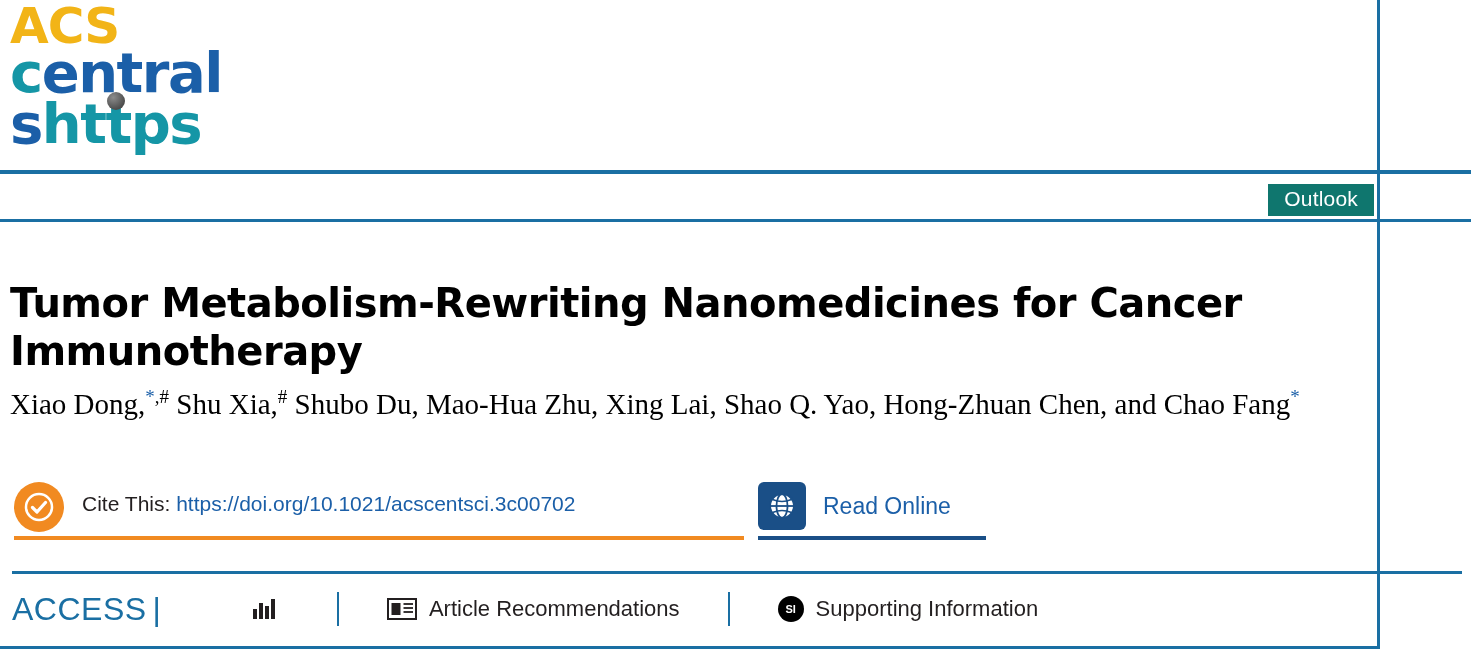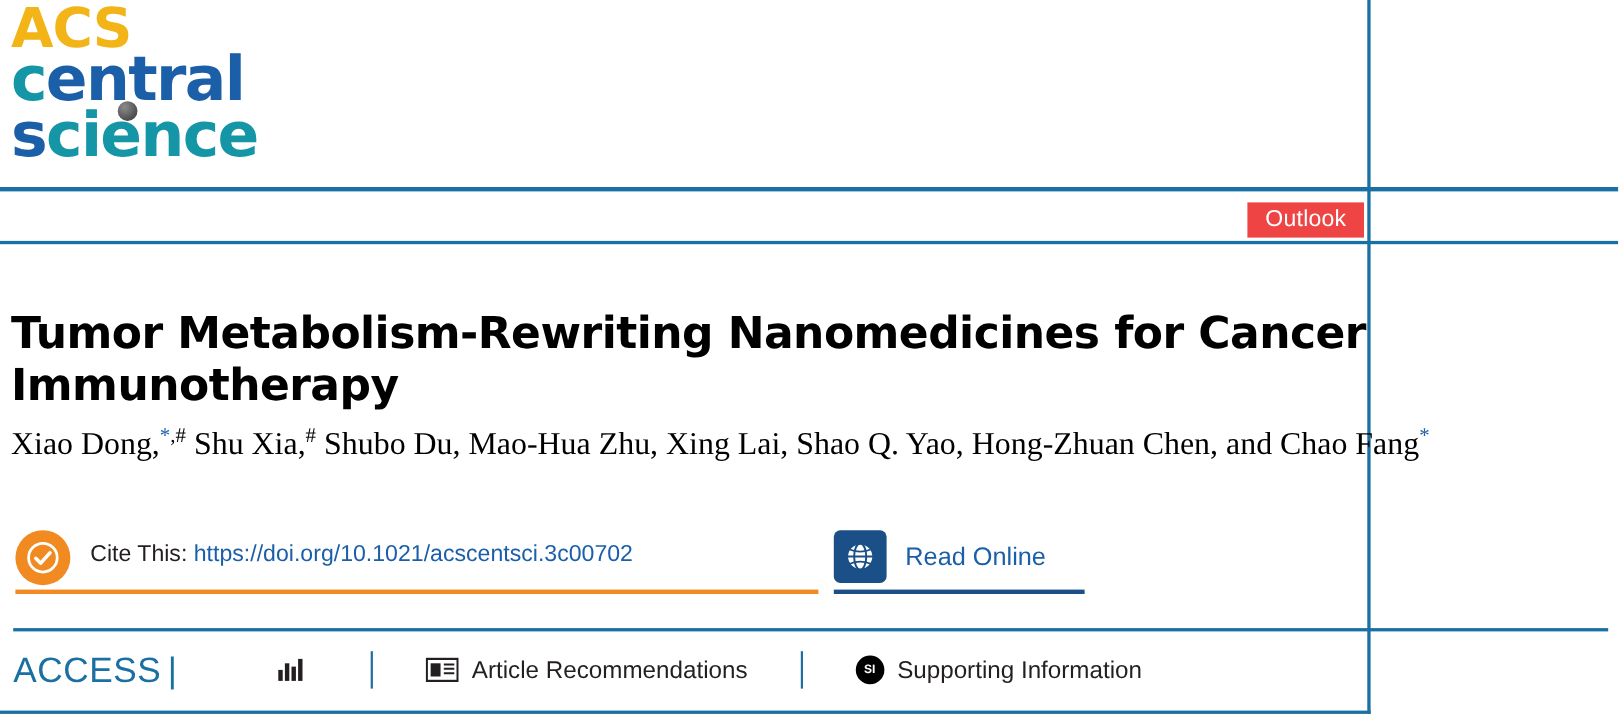--- a/index.html
+++ b/index.html
@@ -10,21 +10,21 @@
   body {
     width: 1474px;
     height: 649px;
     font-family: "Liberation Sans", sans-serif;
     color: #000000;
     overflow: hidden;
     position: relative;
   }
   .page {
     position: relative;
-    width: 1246px;
+    width: 1380px;
     height: 649px;
     box-sizing: border-box;
     border-right: 3px solid #1a6fa3;
     border-bottom: 3px solid #1a6fa3;
     background: #ffffff;
   }
 
   
   .masthead {
     position: absolute;
@@ -88,21 +88,21 @@
     left: 10px;
     top: 190px;
     font-family: "Liberation Sans", sans-serif;
     font-size: 16px;
     color: #231f20;
   }
   .outlook-tag {
     position: absolute;
     right: 3px;
     top: 184px;
-    background: #ef4444;
+    background: #0f766e;
     color: #ffffff;
     font-family: "Liberation Sans", sans-serif;
     font-size: 21px;
     padding: 3px 16px 5px 16px;
     letter-spacing: 0.2px;
   }
   .rule-under-url {
     position: absolute;
     left: 0;
     top: 219px;
@@ -282,21 +282,21 @@
   }
 </style>
 </head>
 <body>
 
 <div class="page">
 
   <div class="masthead">
     <span class="logo-acs">ACS</span>
     <span class="logo-central"><span class="c-teal">c</span><span class="c-blue">entral</span></span>
-    <span class="logo-science"><span class="s-blue">s</span><span class="s-teal">cience</span></span>
+    <span class="logo-science"><span class="s-blue">s</span><span class="s-teal">https</span></span>
     <span class="logo-dot"></span>
   </div>
 
   <div class="urlbar"></div>
   <div class="outlook-tag">Outlook</div>
   <div class="rule-under-url"></div>
 
   <h1 class="title">Tumor Metabolism-Rewriting Nanomedicines for Cancer Immunotherapy</h1>
 
   <div class="authors">

